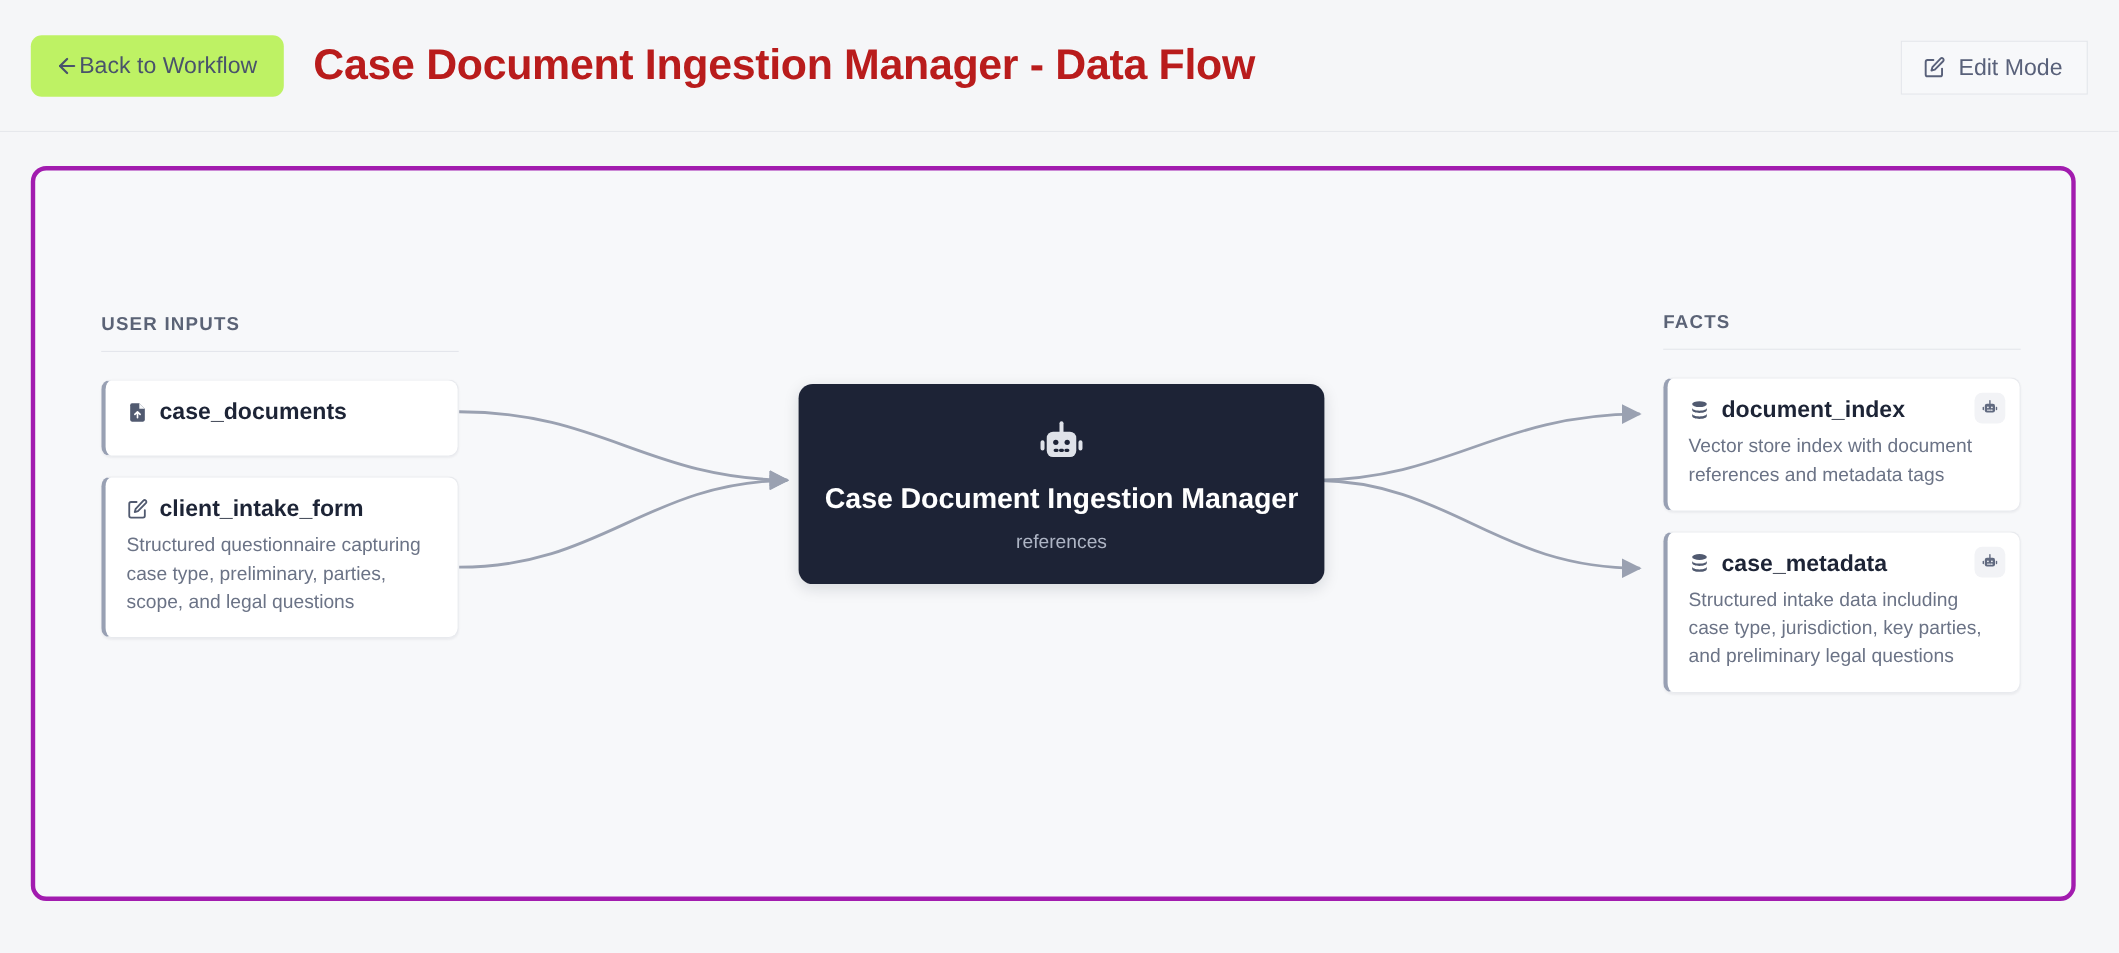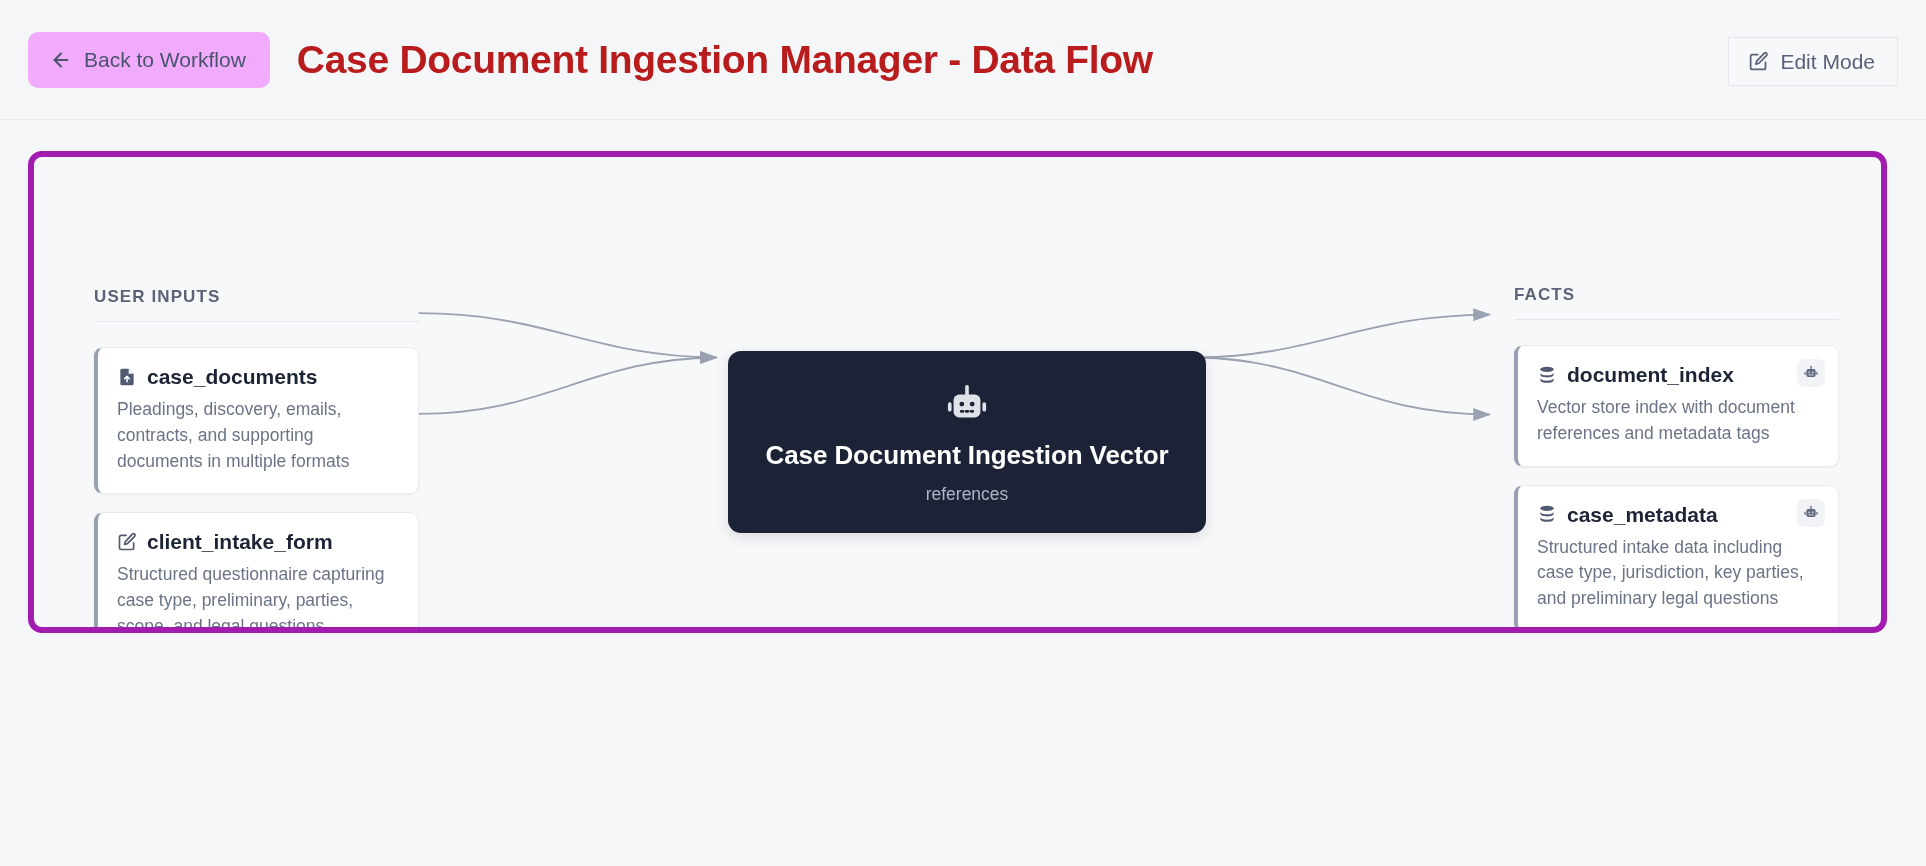--- a/index.html
+++ b/index.html
@@ -19,22 +19,21 @@
     display: flex;
     align-items: center;
     padding: 0 28px;
     border-bottom: 1px solid #e6e8ec;
     background: #f5f6f8;
   }
 
   .back-btn {
     display: flex;
     align-items: center;
-    gap: 12px;
-    background: #f0abfc;
+    background: #bef264;
     border: none;
     border-radius: 10px;
     padding: 17px 24px 17px 22px;
     cursor: pointer;
     font-family: "Liberation Sans", sans-serif;
   }
   .back-btn .arrow-ico {
     width: 22px; height: 22px;
     display: block;
     color: #49536b;
@@ -70,23 +69,23 @@
     cursor: pointer;
     font-family: "Liberation Sans", sans-serif;
   }
   .edit-btn .edit-ico { width: 21px; height: 21px; display: block; color: #59617a; flex: none; }
   .edit-btn-label { font-size: 21px; color: #59617a; line-height: 1; white-space: nowrap; }
 
   
   .canvas {
     position: relative;
     margin: 31px 39px 0 28px;
-    height: 482px;
+    height: 668px;
     background: #f7f8fa;
-    border: 6px solid #a21caf;
+    border: 4px solid #a21caf;
     border-radius: 14px;
     overflow: hidden;
   }
 
   .edges { position: absolute; inset: 0; width: 100%; height: 100%; }
 
   
   .column { position: absolute; }
   .col-inputs { left: 60px;  top: 130px;  width: 325px; }
   .col-facts  { left: 1480px; top: 128px; width: 325px; }
@@ -227,21 +226,20 @@
       <div class="card-head">
         <span class="card-ico">
           <svg viewBox="0 0 24 24" fill="currentColor">
             <path d="M14 2H6a2 2 0 0 0-2 2v16a2 2 0 0 0 2 2h12a2 2 0 0 0 2-2V8z"></path>
             <path d="M14 2v6h6" fill="#f7f8fa"></path>
             <path d="M12 18.5a.9.9 0 0 1-.9-.9v-4.2l-1.3 1.3a.9.9 0 1 1-1.3-1.26l2.85-2.85a.9.9 0 0 1 1.3 0l2.85 2.85a.9.9 0 1 1-1.3 1.26l-1.3-1.3v4.2a.9.9 0 0 1-.9.9z" fill="#ffffff"></path>
           </svg>
         </span>
         <span class="card-title">case_documents</span>
       </div>
-      <div class="card-desc">Pleadings, discovery, emails, contracts, and supporting documents in multiple formats</div>
     </div>
 
     <div class="card">
       <div class="card-head">
         <span class="card-ico">
           <svg viewBox="0 0 24 24" fill="none" stroke="currentColor" stroke-width="2" stroke-linecap="round" stroke-linejoin="round">
             <path d="M11 4H5a2 2 0 0 0-2 2v13a2 2 0 0 0 2 2h13a2 2 0 0 0 2-2v-6"></path>
             <path d="M18.4 2.6a1.9 1.9 0 0 1 2.7 2.7L12.5 14 9 15l1-3.5Z"></path>
           </svg>
         </span>
@@ -255,21 +253,21 @@
     <span class="robot-ico">
       <svg viewBox="0 0 24 24" fill="none" stroke="currentColor" stroke-width="1.9" stroke-linecap="round" stroke-linejoin="round">
         <path d="M12 2v4"></path>
         <rect x="5" y="6" width="14" height="12" rx="3" fill="currentColor" stroke="none"></rect>
         <path d="M3 11v3M21 11v3"></path>
         <circle cx="9.3" cy="11" r="1.25" fill="#1d2336" stroke="none"></circle>
         <circle cx="14.7" cy="11" r="1.25" fill="#1d2336" stroke="none"></circle>
         <path d="M9 14.8h.9M11.55 14.8h.9M14.1 14.8h.9" stroke="#1d2336" stroke-width="1.5"></path>
       </svg>
     </span>
-    <div class="center-title">Case Document Ingestion Vector</div>
+    <div class="center-title">Case Document Ingestion Manager</div>
     <div class="center-sub">references</div>
   </div>
 
   <div class="column col-facts">
     <div class="col-head">FACTS</div>
 
     <div class="card">
       <div class="card-head">
         <span class="card-ico">
           <svg viewBox="0 0 24 24" fill="currentColor">

